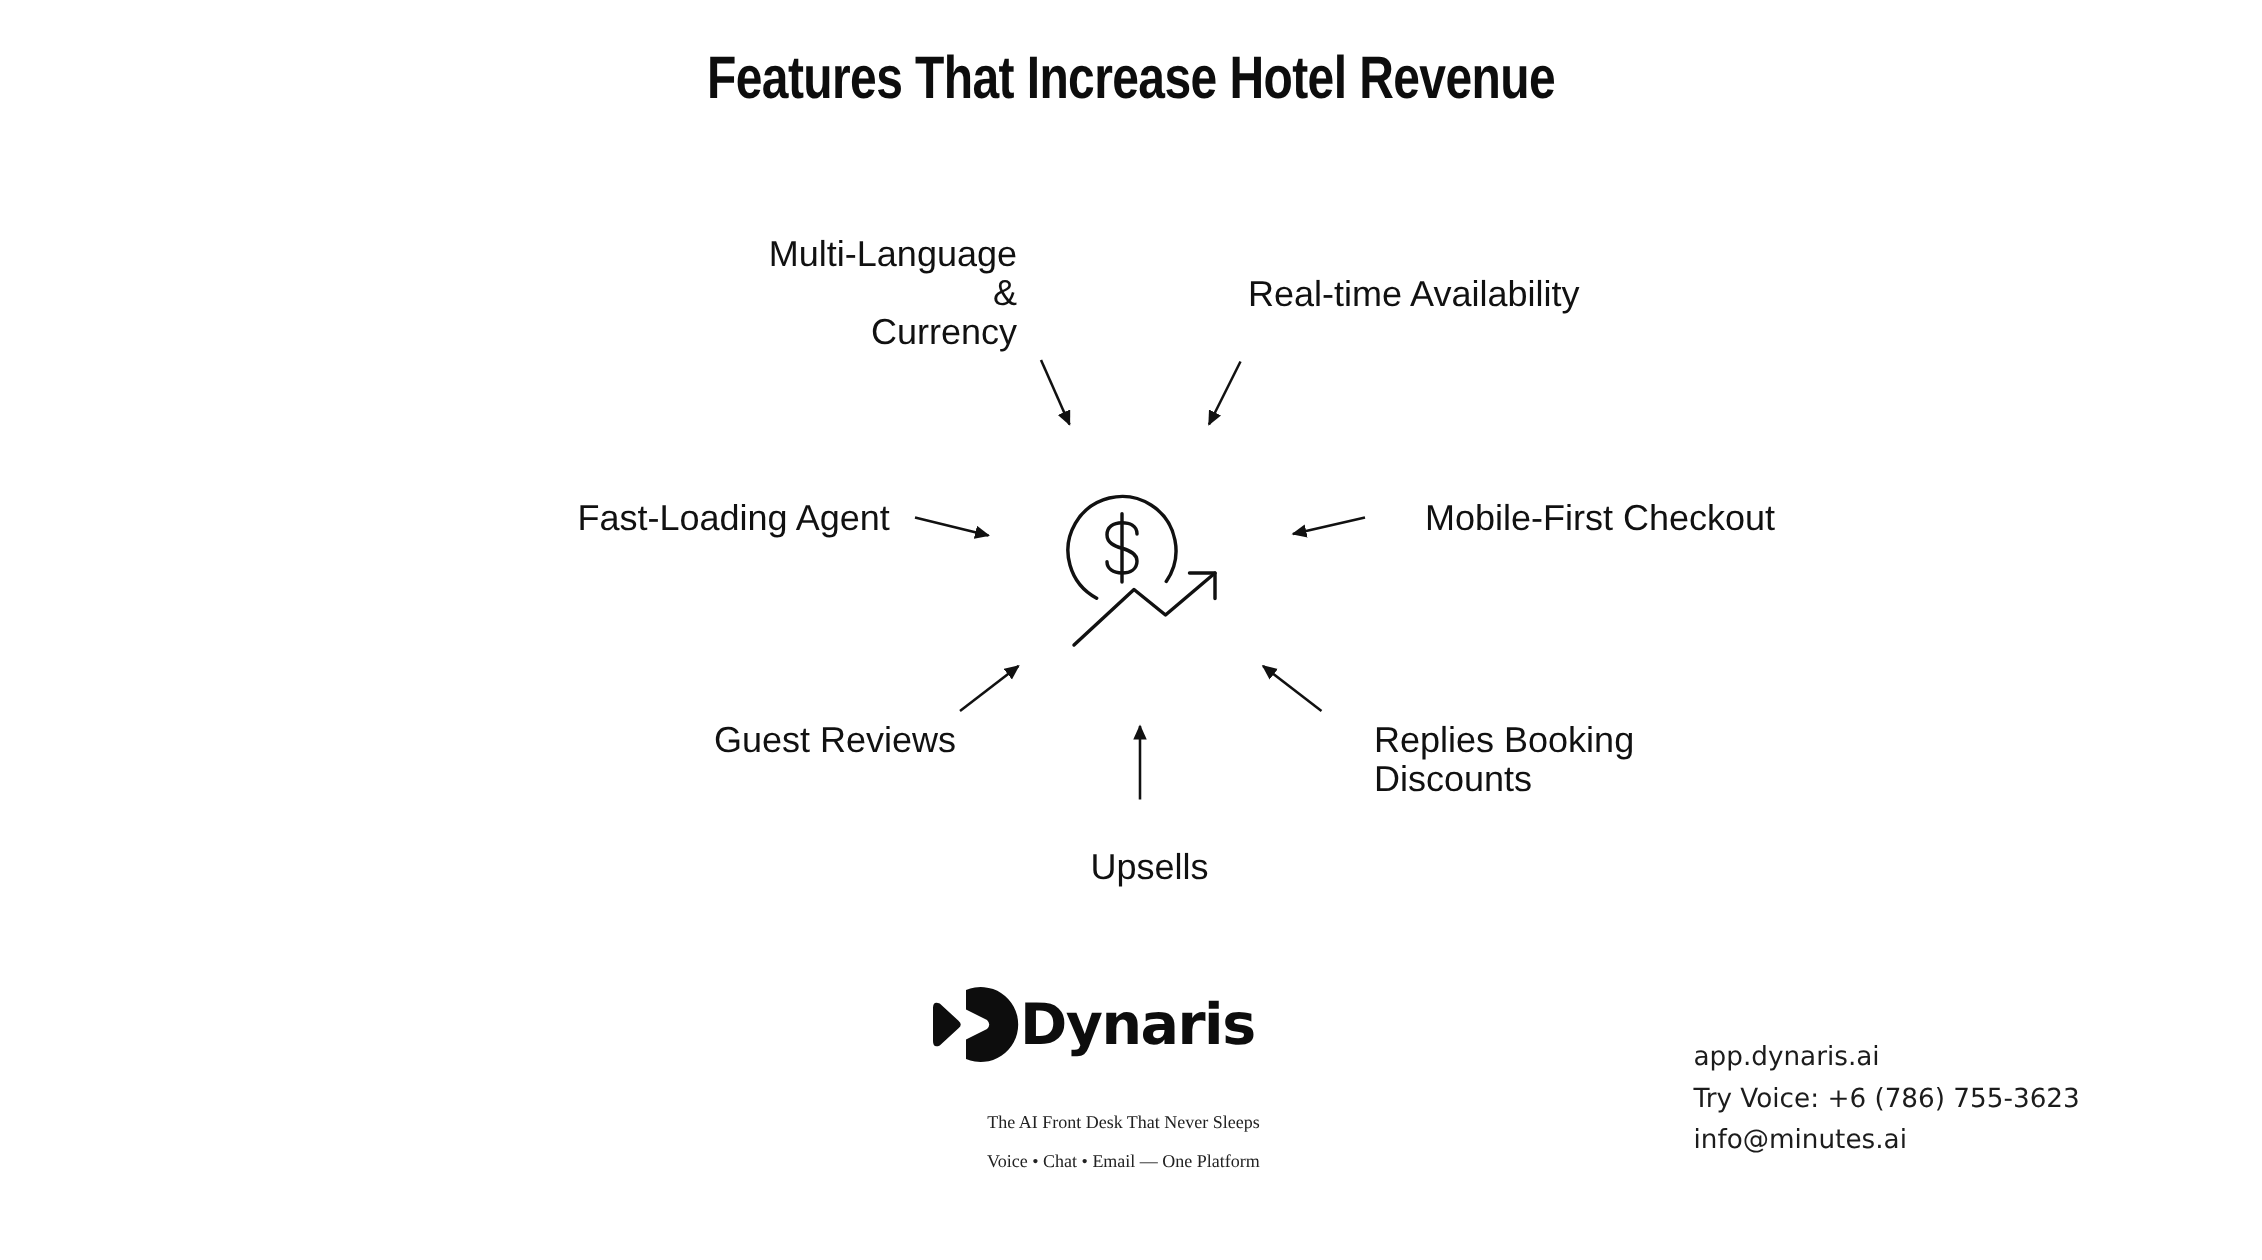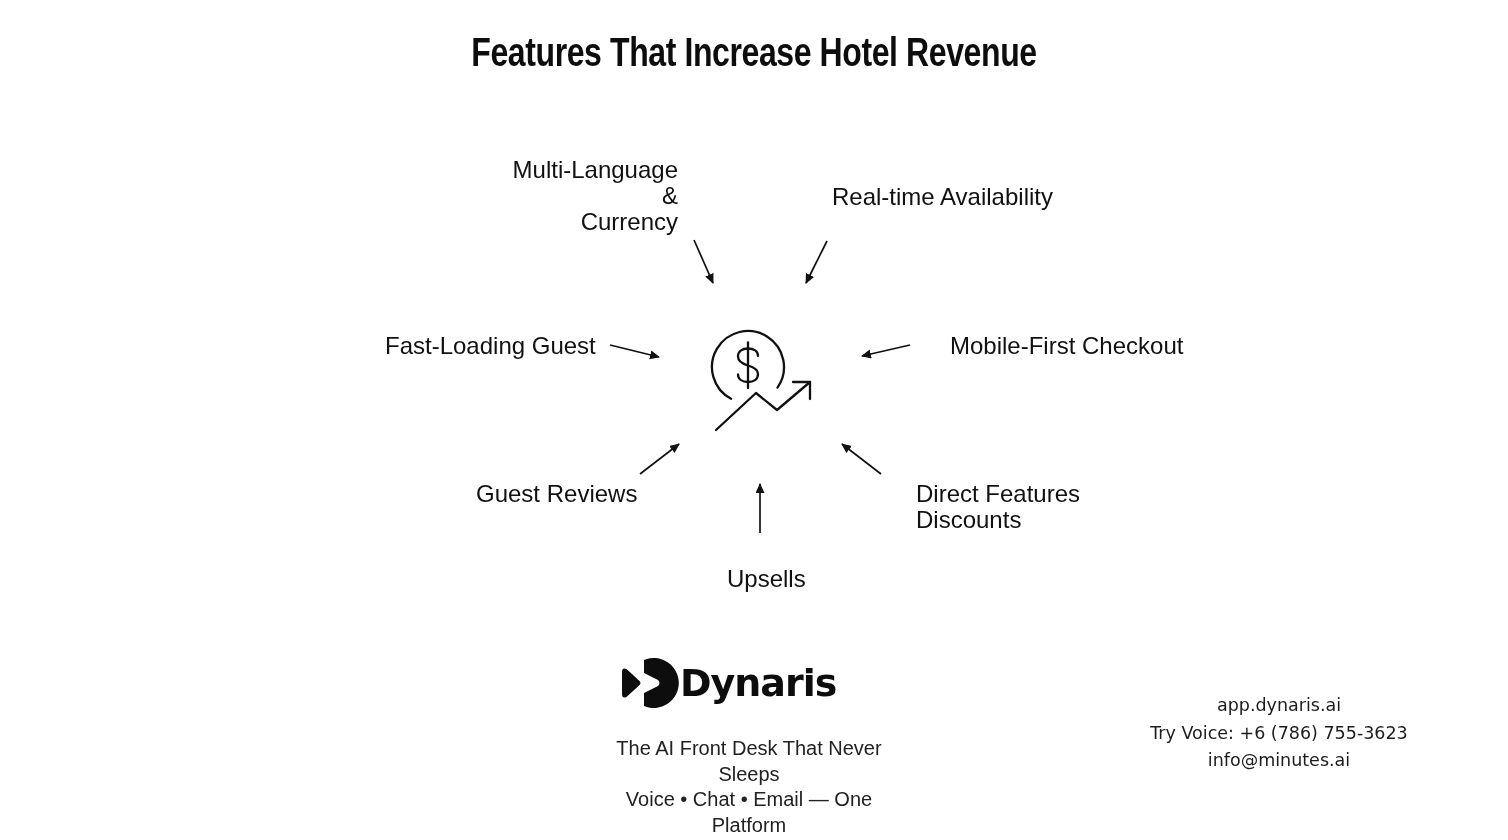--- a/index.html
+++ b/index.html
@@ -69,52 +69,51 @@
     font-weight: bold;
     letter-spacing: -1px;
     color: #0d0d0d;
   }
   .brand-tagline {
     position: absolute;
     top: 736px;
     left: 598px;
     width: 302px;
     text-align: center;
-    font-family: Liberation Sans, sans-serif;
-    font-size: 20px;
+    font-family: Liberation Serif, serif;
+    font-size: 12px;
     line-height: 25.5px;
     color: #222222;
     white-space: pre-line;
   }
   .contact-block {
     position: absolute;
     top: 692px;
     left: 1129px;
     width: 300px;
-    text-align: center;
     font-family: "DejaVu Sans", sans-serif;
     font-size: 17.5px;
     line-height: 27.5px;
     color: #1c1c1c;
   }
 </style>
 </head>
 <body>
 
 <div class="canvas">
 
   <div class="title">Features That Increase Hotel Revenue</div>
 
   <div class="feature-label lbl-multi">Multi-Language &amp;
 Currency</div>
   <div class="feature-label lbl-realtime">Real-time Availability</div>
-  <div class="feature-label lbl-fast">Fast-Loading Guest</div>
+  <div class="feature-label lbl-fast">Fast-Loading Agent</div>
   <div class="feature-label lbl-mobile">Mobile-First Checkout</div>
   <div class="feature-label lbl-guest">Guest Reviews</div>
-  <div class="feature-label lbl-direct">Direct Features
+  <div class="feature-label lbl-direct">Replies Booking
 Discounts</div>
   <div class="feature-label lbl-upsells">Upsells</div>
 
   <svg class="arrows-layer" width="400" height="320" viewBox="0 0 400 320">
     <defs>
       <marker id="ah" markerUnits="userSpaceOnUse" markerWidth="12" markerHeight="10" refX="9" refY="4.5" orient="auto">
         <path d="M0,0 L10,4.5 L0,9 Z" fill="#111111"></path>
       </marker>
     </defs>
     <g stroke="#111111" stroke-width="1.7" fill="none">

